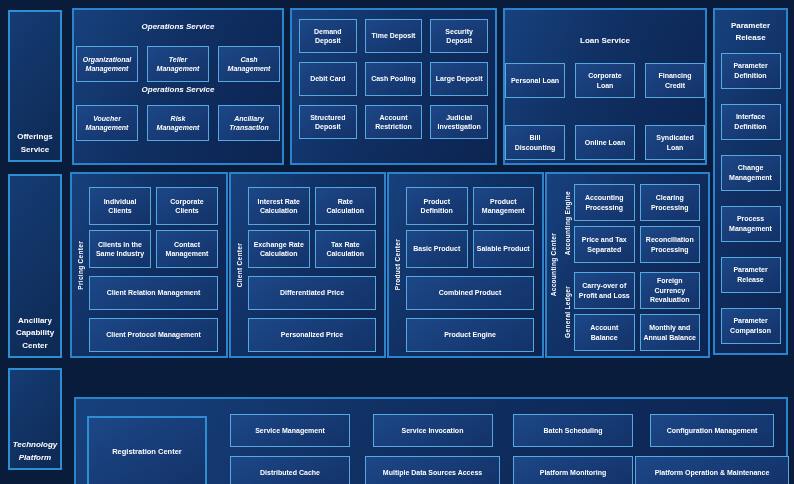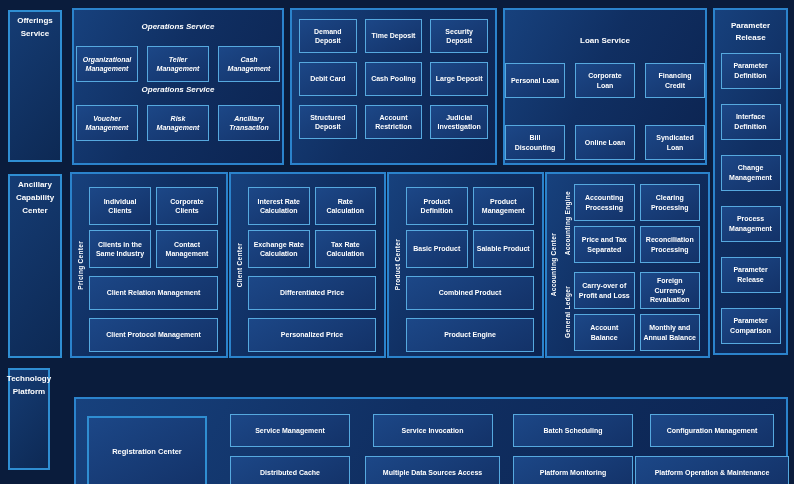--- a/index.html
+++ b/index.html
@@ -13,21 +13,21 @@
   .panel {
     position:absolute; box-sizing:border-box;
     border:2px solid #2b83cc;
     background:linear-gradient(118deg,#17417d 0%,#10losing 0%,#102f62 45%,#0c2451 100%);
     background:linear-gradient(118deg,#17417d 0%,#102f62 45%,#0c2451 100%);
   }
   .rail {
     position:absolute; box-sizing:border-box;
     border:2px solid #2f8ed2;
     background:linear-gradient(130deg,#153c74 0%,#0d2954 100%);
-    display:flex; align-items:flex-start; justify-content:center;
+    display:flex; align-items:flex-end; justify-content:center;
     text-align:center; font-weight:bold; font-size:8px; line-height:1.6; padding:3px;
   }
   
   .box {
     box-sizing:border-box;
     border:1px solid #56a9df;
     background:linear-gradient(150deg,#1c4787 0%,#133268 100%);
     color:#ffffff; font-weight:bold; font-size:7px; line-height:1.35;
     display:flex; align-items:center; justify-content:center;
     text-align:center; padding:2px 3px;
@@ -60,21 +60,21 @@
   #loan-panel .r1 { margin-top:18px; }
   #loan-panel .r2 { margin-top:27px; }
   
   #param-panel { left:713px; top:8px; width:75px; height:347px; }
   #param-panel .panel-title { margin:10px auto 0 auto; width:46px; line-height:1.55; }
   .param-col { margin-top:8px; display:flex; flex-direction:column; align-items:center; gap:15px; }
   .param-col .box { width:60px; height:36px; }
   
   #rail-offerings { left:8px; top:10px;  width:54px; height:152px; }
   #rail-bcc       { left:8px; top:174px; width:54px; height:184px; }
-  #rail-tech      { left:8px; top:368px; width:42px; height:102px; }
+  #rail-tech      { left:8px; top:368px; width:54px; height:102px;font-style:italic; }
   
   .center-panel { display:flex; }
   #pricing-panel { left:70px;  top:172px; width:158px; height:186px; }
   #client-panel  { left:229px; top:172px; width:157px; height:186px; }
   #product-panel { left:387px; top:172px; width:157px; height:186px; }
   #acct-panel    { left:545px; top:172px; width:165px; height:186px; }
   .center-panel .vcol { width:17px; }
   .center-body { flex:1; padding:13px 8px 0 0; }
   .small-grid { display:grid; grid-template-columns:1fr 1fr; gap:5px; }
   .small-grid .box { height:38px; }

